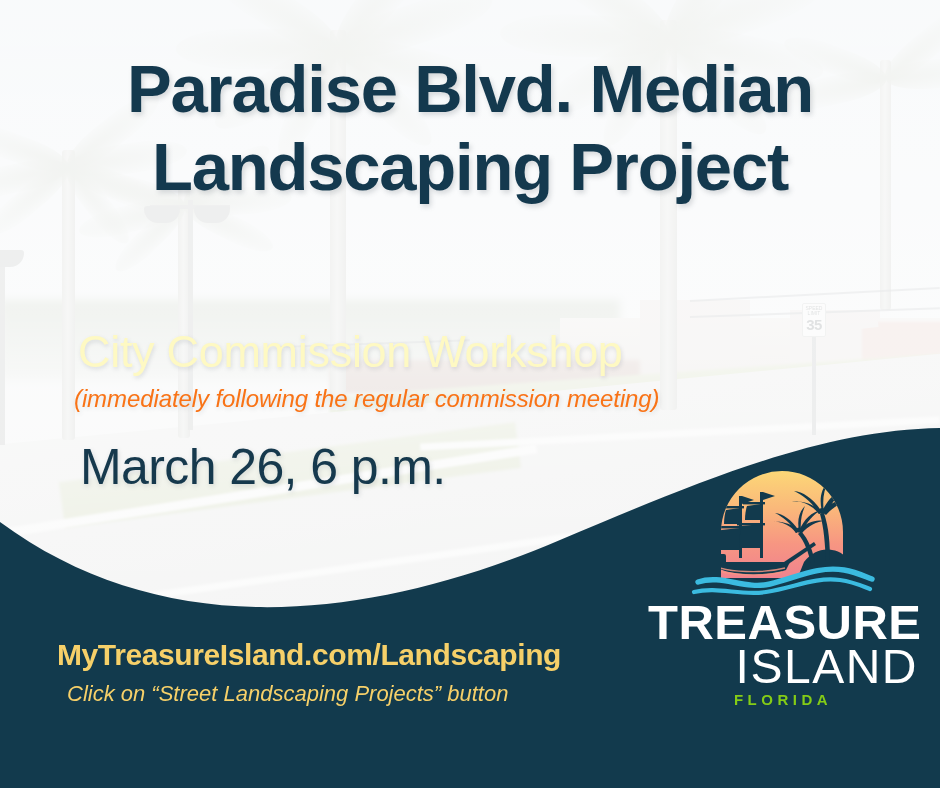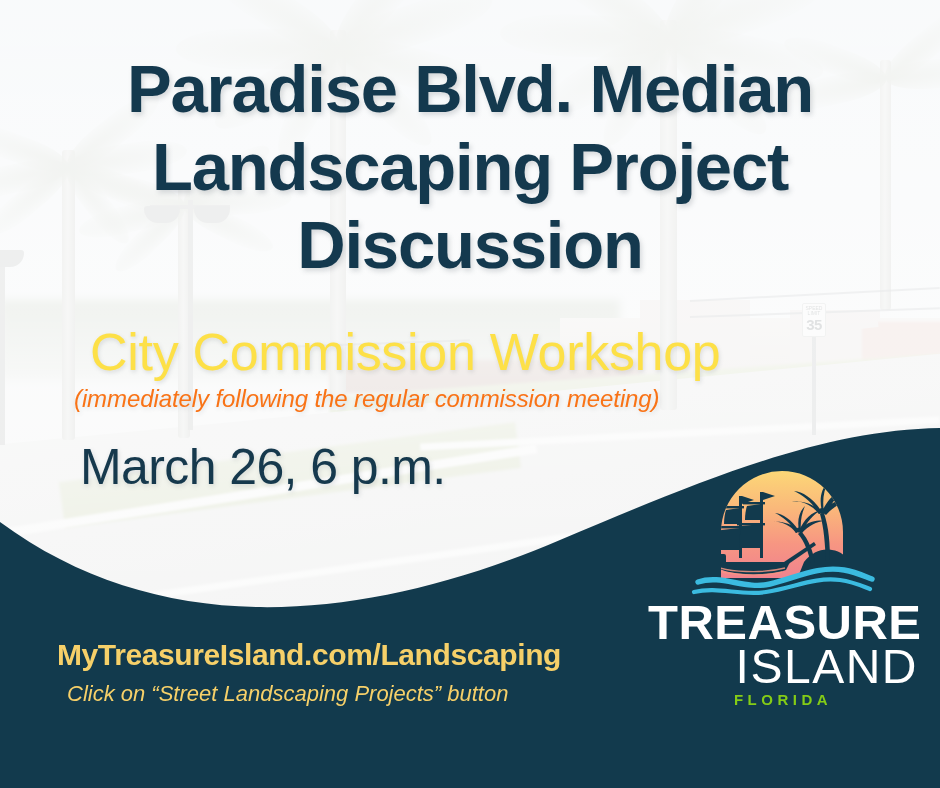--- a/index.html
+++ b/index.html
@@ -157,23 +157,23 @@
     color: #14394e;
     font-family: "Liberation Sans", sans-serif;
     font-weight: bold;
     font-size: 67px;
     line-height: 78px;
     letter-spacing: -1.2px;
     text-shadow: 2px 3px 5px rgba(90,100,110,.22);
   }
   .sub-teal {
     position: absolute;
-    left: 90px; top: 326px; width: 800px;
-    color: #fde047;
-    font-size: 52px;
+    left: 78px; top: 326px; width: 800px;
+    color: #fef9c3;
+    font-size: 45px;
     line-height: 52px;
     font-weight: 300;
     letter-spacing: -.3px;
     text-shadow: 1px 2px 4px rgba(90,100,110,.18);
   }
   .sub-teal-italic {
     position: absolute;
     left: 74px; top: 385px; width: 820px;
     color: #f97316;
     font-size: 24px;
@@ -343,21 +343,20 @@
     <div class="wash"></div>
   </div>
 
   <svg class="navy-curve" viewBox="0 0 940 788" preserveAspectRatio="none">
     <path d="M0,522 C160,640 360,625 560,540 C700,481 820,430 940,428 L940,788 L0,788 Z" fill="#123a4d"></path>
   </svg>
 
   <div class="headline">
     <div>Paradise Blvd. Median</div>
     <div>Landscaping Project</div>
-    <div>Discussion</div>
   </div>
 
   <div class="sub-teal">City Commission Workshop</div>
   <div class="sub-teal-italic">(immediately following the regular commission meeting)</div>
   <div class="datetime">March 26, 6 p.m.</div>
 
   <div class="url">MyTreasureIsland.com/Landscaping</div>
   <div class="clicknote">Click on “Street Landscaping Projects” button</div>
 
   <div class="logo">

